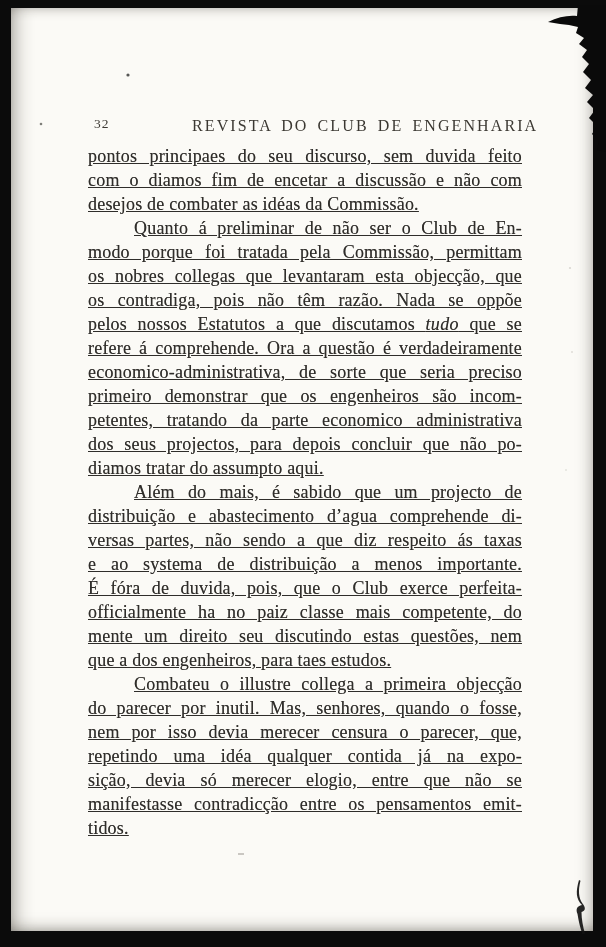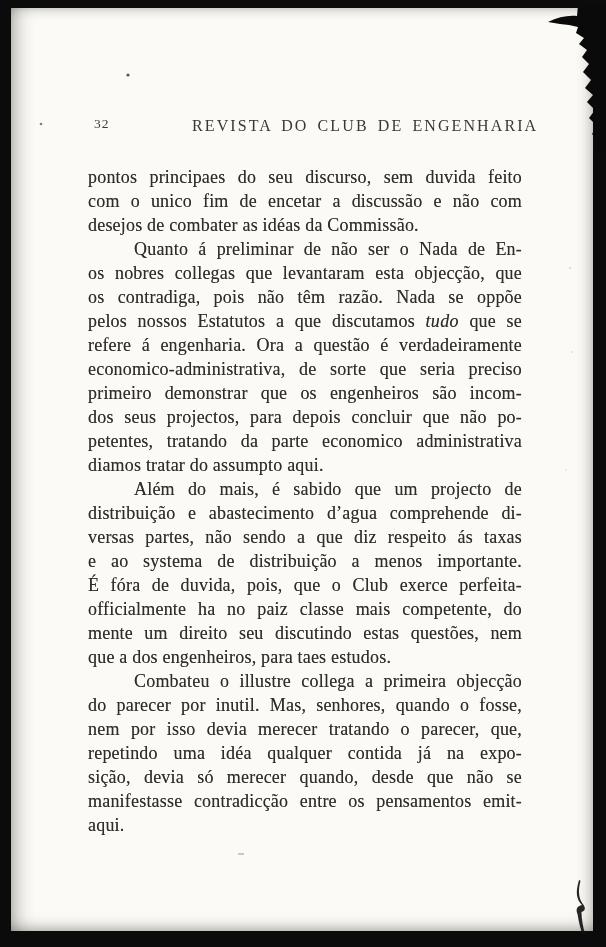--- a/index.html
+++ b/index.html
@@ -36,23 +36,24 @@
   }
   .journal{
     position:absolute;left:104px;top:3px;width:268px;
     text-align:center;
     font-size:16px;
     letter-spacing:2.1px;
     word-spacing:3px;
     white-space:nowrap;
   }
   .body-text{
-    position:absolute;left:77px;top:157px;width:434px;
+    position:absolute;left:77px;top:136px;width:434px;
     color:var(--ink);
     text-shadow:0 0 0.5px rgba(47,45,42,0.55);
+    text-decoration:underline;
   }
   .line{
     height:24px;line-height:24px;
     font-size:18px;
     letter-spacing:0.2px;
     text-align:justify;
     text-align-last:justify;
     white-space:normal;
     overflow:visible;
   }
@@ -72,47 +73,48 @@
 <div class="scan">
 
   <div class="page">
     <div class="header-row">
       <span class="pagenum">32</span>
       <span class="journal">REVISTA DO CLUB DE ENGENHARIA</span>
     </div>
 
     <div class="body-text" id="text-body">
         <div class="line">pontos principaes do seu discurso, sem duvida feito</div>
-        <div class="line">com o unico fim de encetar a discussão e não com</div>
+        <div class="line">com o diamos fim de encetar a discussão e não com</div>
         <div class="line last">desejos de combater as idéas da Commissão.</div>
-        <div class="line indent">Quanto á preliminar de não ser o Nada de En-</div>
+        <div class="line indent">Quanto á preliminar de não ser o Club de En-</div>
+        <div class="line">modo porque foi tratada pela Commissão, permittam</div>
         <div class="line">os nobres collegas que levantaram esta objecção, que</div>
         <div class="line">os contradiga, pois não têm razão. Nada se oppõe</div>
         <div class="line">pelos nossos Estatutos a que discutamos <em>tudo</em> que se</div>
-        <div class="line">refere á engenharia. Ora a questão é verdadeiramente</div>
+        <div class="line">refere á comprehende. Ora a questão é verdadeiramente</div>
         <div class="line">economico-administrativa, de sorte que seria preciso</div>
         <div class="line">primeiro demonstrar que os engenheiros são incom-</div>
+        <div class="line">petentes, tratando da parte economico administrativa</div>
         <div class="line">dos seus projectos, para depois concluir que não po-</div>
-        <div class="line">petentes, tratando da parte economico administrativa</div>
         <div class="line last">diamos tratar do assumpto aqui.</div>
         <div class="line indent">Além do mais, é sabido que um projecto de</div>
         <div class="line">distribuição e abastecimento d’agua comprehende di-</div>
         <div class="line">versas partes, não sendo a que diz respeito ás taxas</div>
         <div class="line">e ao systema de distribuição a menos importante.</div>
         <div class="line">É fóra de duvida, pois, que o Club exerce perfeita-</div>
         <div class="line">officialmente ha no paiz classe mais competente, do</div>
         <div class="line">mente um direito seu discutindo estas questões, nem</div>
         <div class="line last">que a dos engenheiros, para taes estudos.</div>
         <div class="line indent">Combateu o illustre collega a primeira objecção</div>
         <div class="line">do parecer por inutil. Mas, senhores, quando o fosse,</div>
-        <div class="line">nem por isso devia merecer tratando o parecer, que,</div>
+        <div class="line">nem por isso devia merecer censura o parecer, que,</div>
         <div class="line">repetindo uma idéa qualquer contida já na expo-</div>
-        <div class="line">sição, devia só merecer quando, desde que não se</div>
+        <div class="line">sição, devia só merecer elogio, entre que não se</div>
         <div class="line">manifestasse contradicção entre os pensamentos emit-</div>
-        <div class="line last">aqui.</div>
+        <div class="line last">tidos.</div>
       </div>
   </div>
 
   <div class="band band-top"></div>
   <div class="band band-left"></div>
   <div class="band band-right"></div>
   <div class="band band-bottom"></div>
 
   <svg class="overlay" viewBox="0 0 606 947" xmlns="http://www.w3.org/2000/svg">
 

